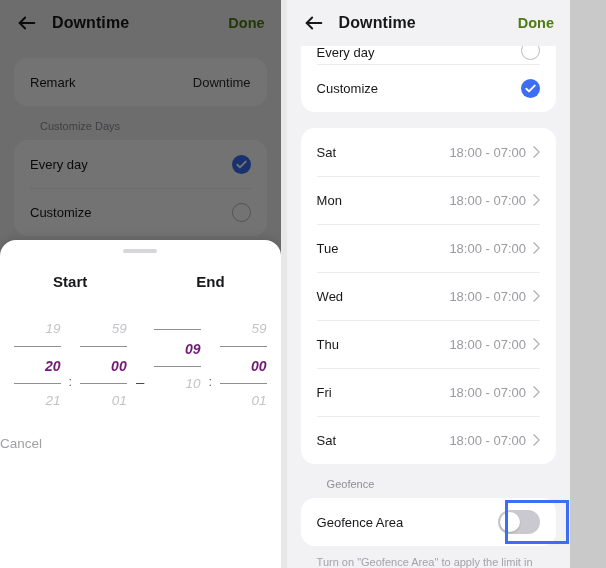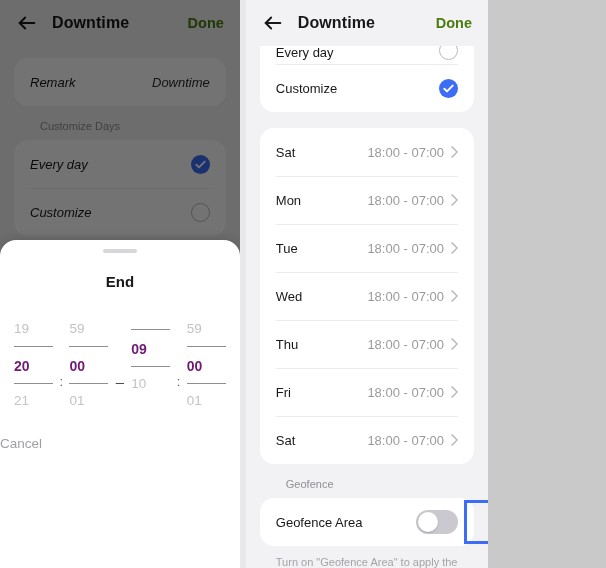--- a/index.html
+++ b/index.html
@@ -4,21 +4,21 @@
 <style>
   * { box-sizing: border-box; margin: 0; padding: 0; }
   html, body {
     width: 606px; height: 568px;
     background: #c9c9c9;
     font-family: "Liberation Sans", sans-serif;
     overflow: hidden;
   }
   .stage {
     position: relative;
-    width: 488px; height: 568px;
+    width: 570px; height: 568px;
     display: flex;
     background: #e8e8e8;
   }
 
   
   .panel {
     position: relative;
     width: 300px;
     height: 568px;
     background: #f2f2f4;
@@ -115,21 +115,21 @@
 
   
   .panel.left .dim-wrap { position: relative; height: 100%; }
   .panel.left .scrim {
     position: absolute;
     inset: 0;
     background: rgba(0,0,0,0.55);
     z-index: 10;
     pointer-events: none;
   }
-  .panel.left .card { background: #fff; font-style: italic; }
+  .panel.left .card { background: #fff; }
 
   
   .sheet {
     position: absolute;
     left: 0; right: 0; bottom: 0;
     height: 328px;
     background: #ffffff;
     border-radius: 16px 16px 0 0;
     z-index: 20;
     box-shadow: 0 -2px 10px rgba(0,0,0,.12);
@@ -153,21 +153,22 @@
   }
   .wheels {
     margin-top: 22px;
     display: flex;
     align-items: center;
     justify-content: center;
     padding: 0 14px;
   }
   .wheel {
     width: 48px;
-    text-align: left;
+    text-align: right;
+    font-style: italic;
   }
   .wheel .ghost {
     font-size: 13.5px;
     color: #c3c3c8;
     height: 34px;
     line-height: 34px;
   }
   .wheel .sel {
     font-size: 14px;
     font-weight: bold;
@@ -306,20 +307,21 @@
           <span class="mark empty"></span>
         </div>
       </div>
 
       <div class="scrim"></div>
 
       <div class="sheet">
         <div class="grabber"></div>
 
         <div class="picker-heads">
+          <div>Start</div>
           <div>End</div>
         </div>
 
         <div class="wheels">
           <div class="wheel">
             <div class="ghost">19</div>
             <div class="sel">20</div>
             <div class="ghost">21</div>
           </div>
           <div class="sep">:</div>

